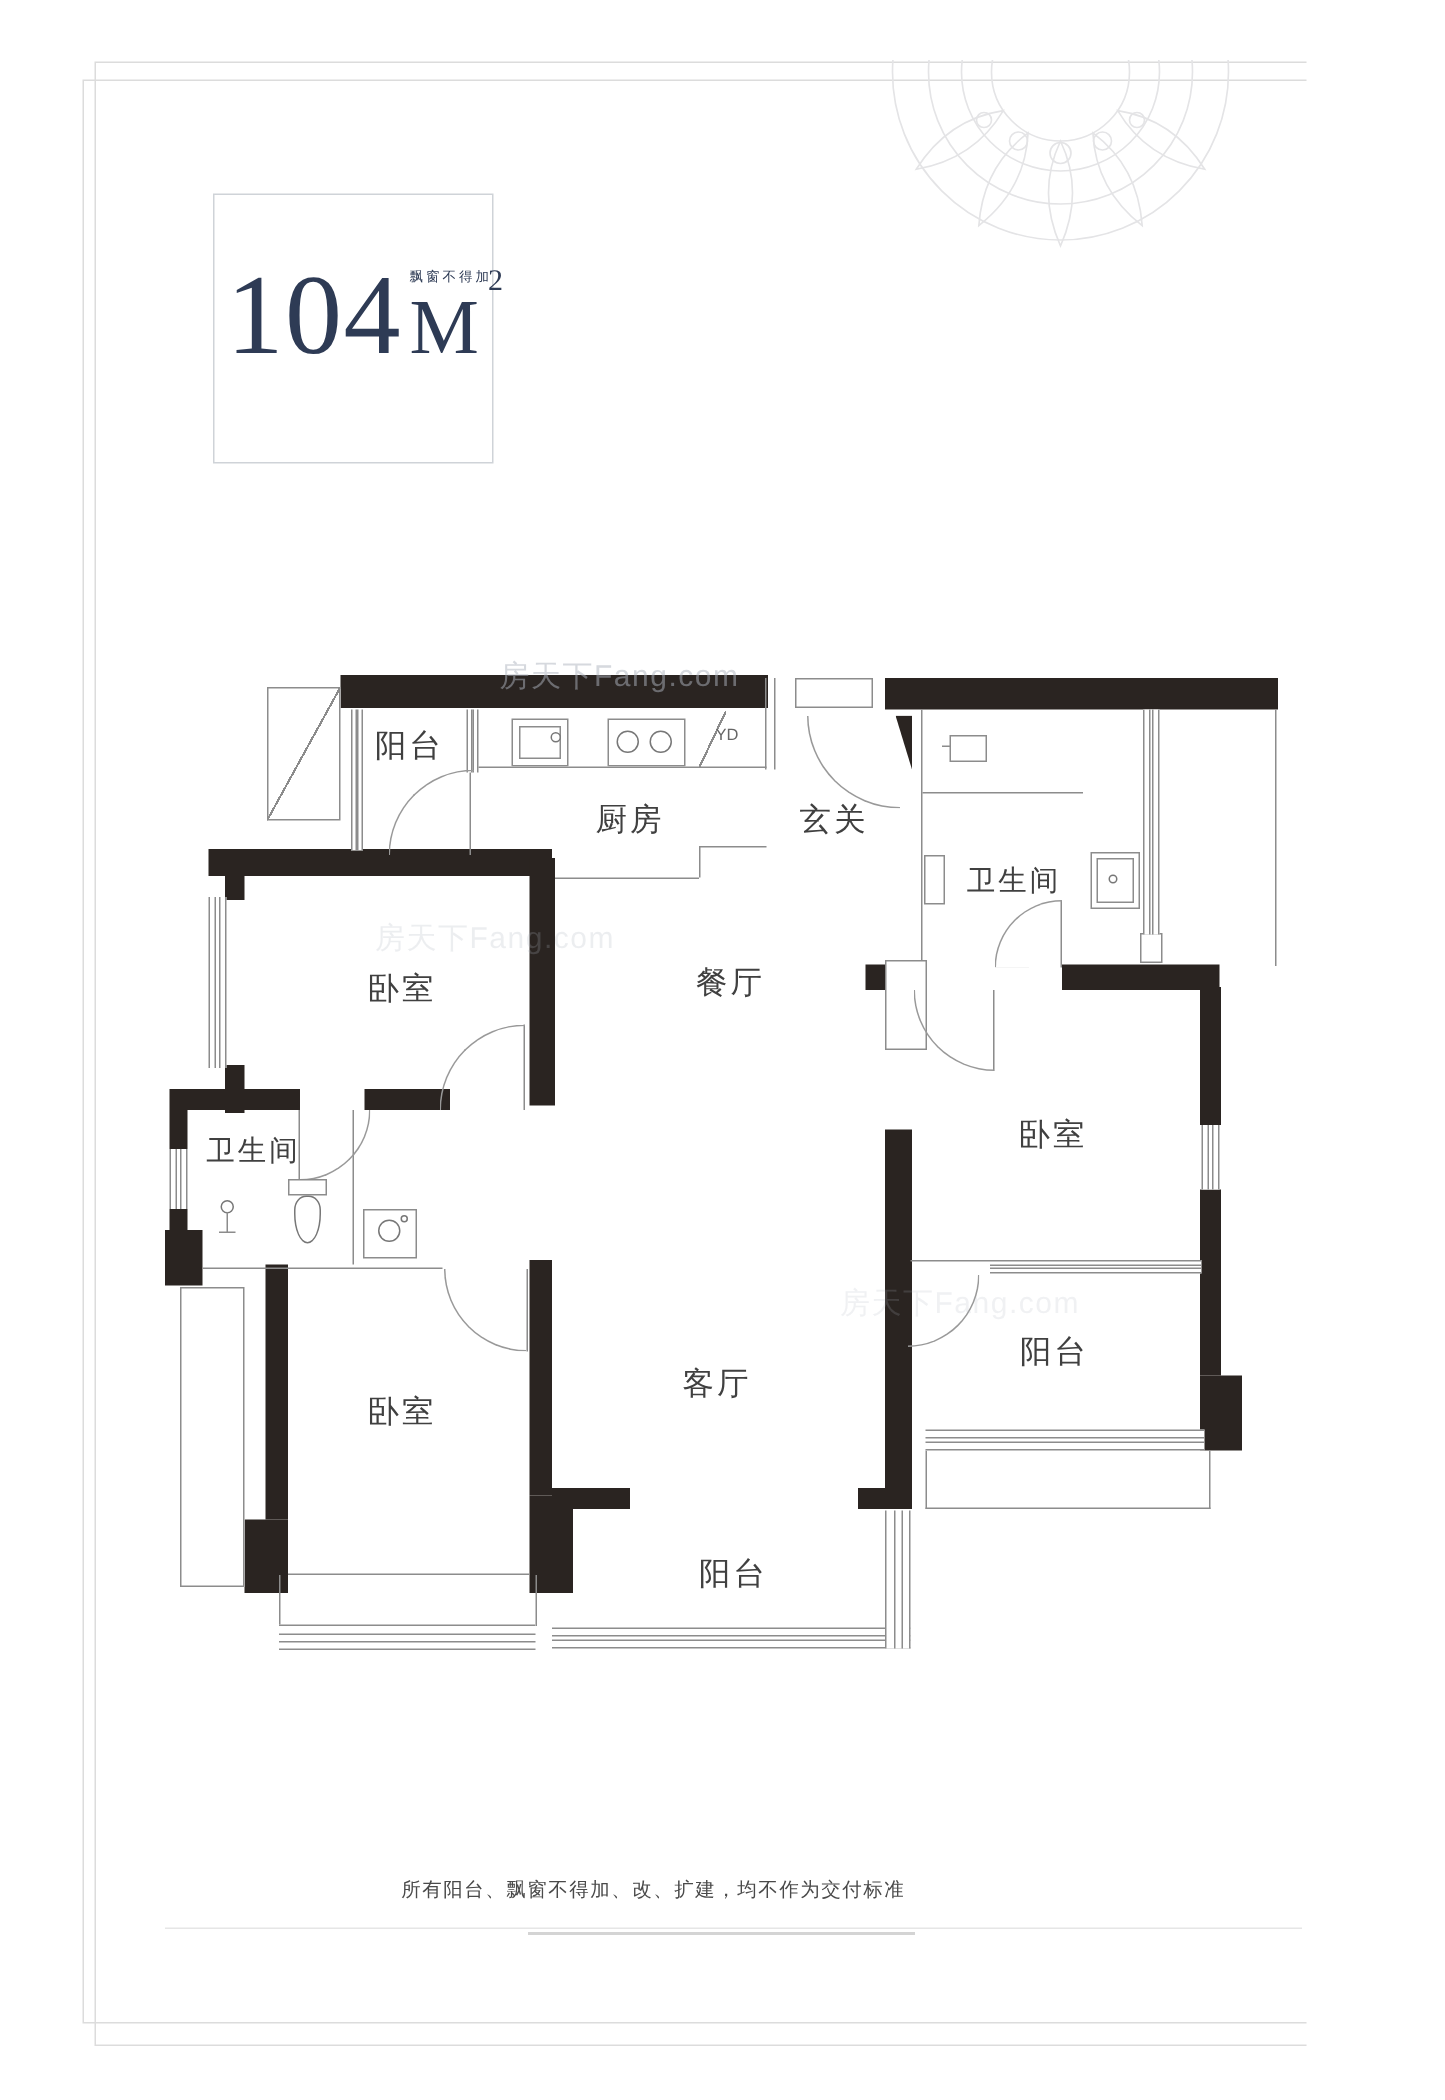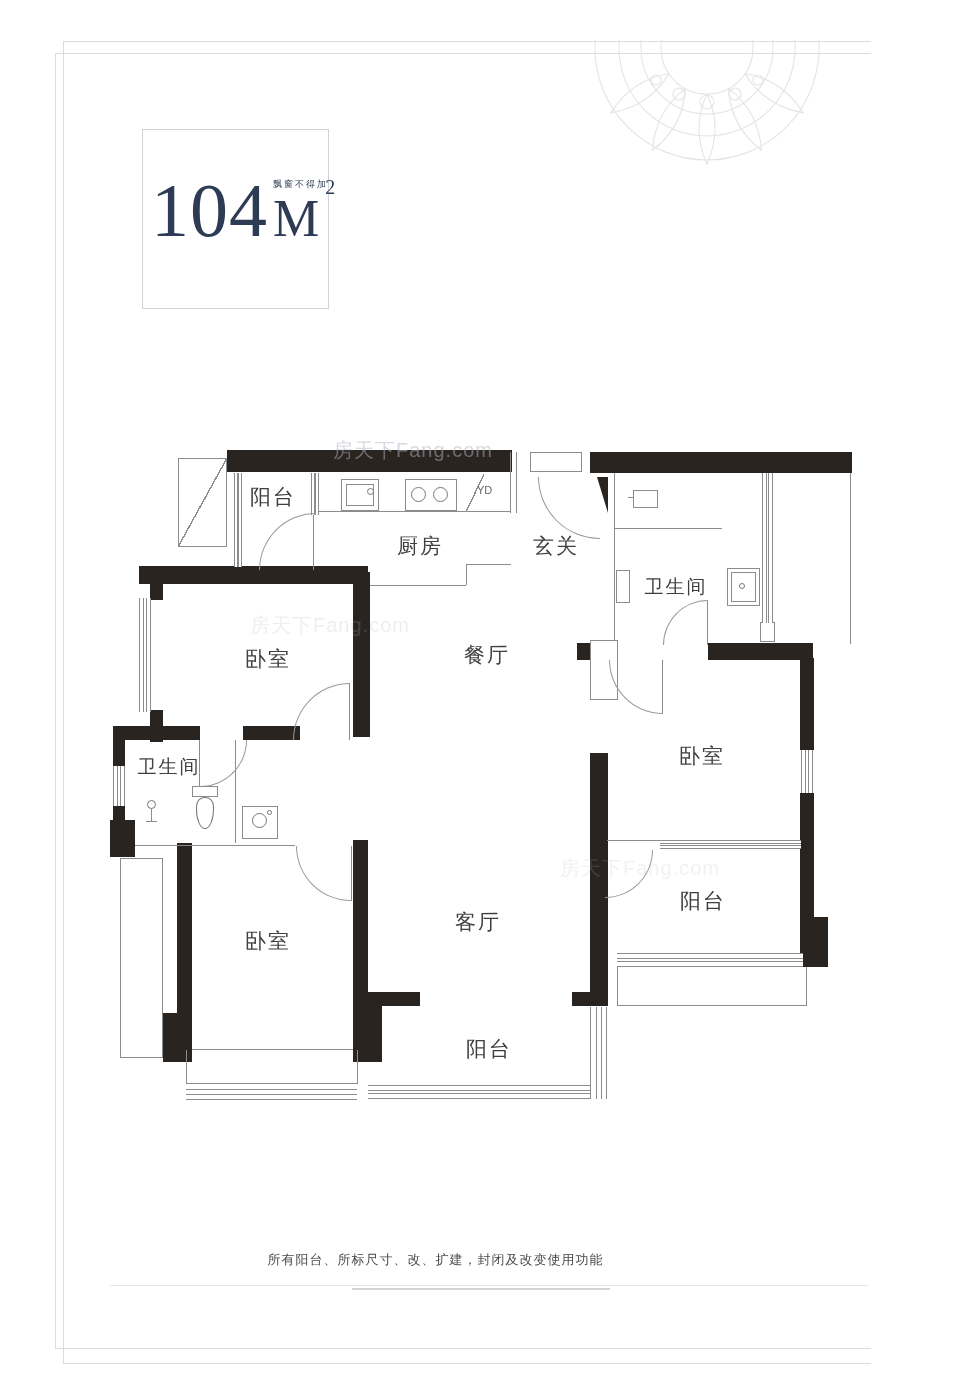--- a/index.html
+++ b/index.html
@@ -189,16 +189,16 @@
       <div class="room-label" style="left: 169px; top: 767px; font-size: 19px;">卫生间</div>
       <div class="room-label" style="left: 478px; top: 894px; font-size: 21px; margin-top: 28px;">客厅</div>
       <div class="room-label" style="left: 703px; top: 901px; font-size: 21px;">阳台</div>
       <div class="room-label" style="left: 268px; top: 941px; font-size: 21px;">卧室</div>
       <div class="room-label" style="left: 489px; top: 1049px; font-size: 21px;">阳台</div>
       <div class="wm" style="left: 333px; top: 437px; opacity: 0.5;">房天下Fang.com</div>
       <div class="wm" style="left: 250px; top: 612px; opacity: 0.22;">房天下Fang.com</div>
       <div class="wm" style="left: 560px; top: 855px; opacity: 0.18;">房天下Fang.com</div>
     </div>
 
-  <div class="notice">所有阳台、所标尺寸、改、扩建，封闭及改变使用功能</div>
+  <div class="notice">所有阳台、飘窗不得加、改、扩建，均不作为交付标准</div>
   <div class="divider"></div>
   <div class="divider-seg"></div>
 </div>
 
 </body></html>

